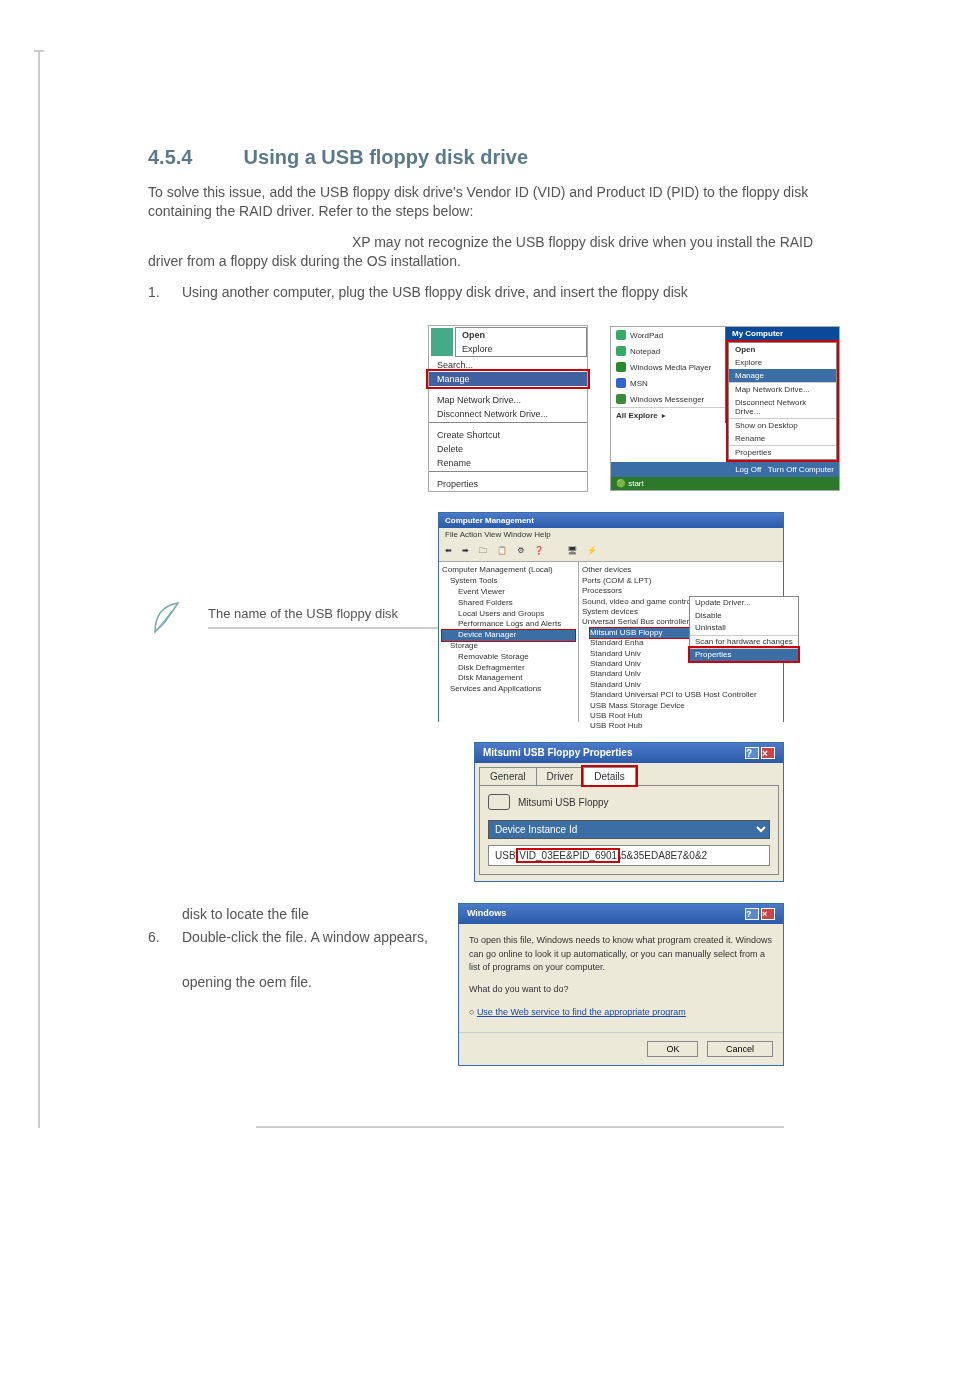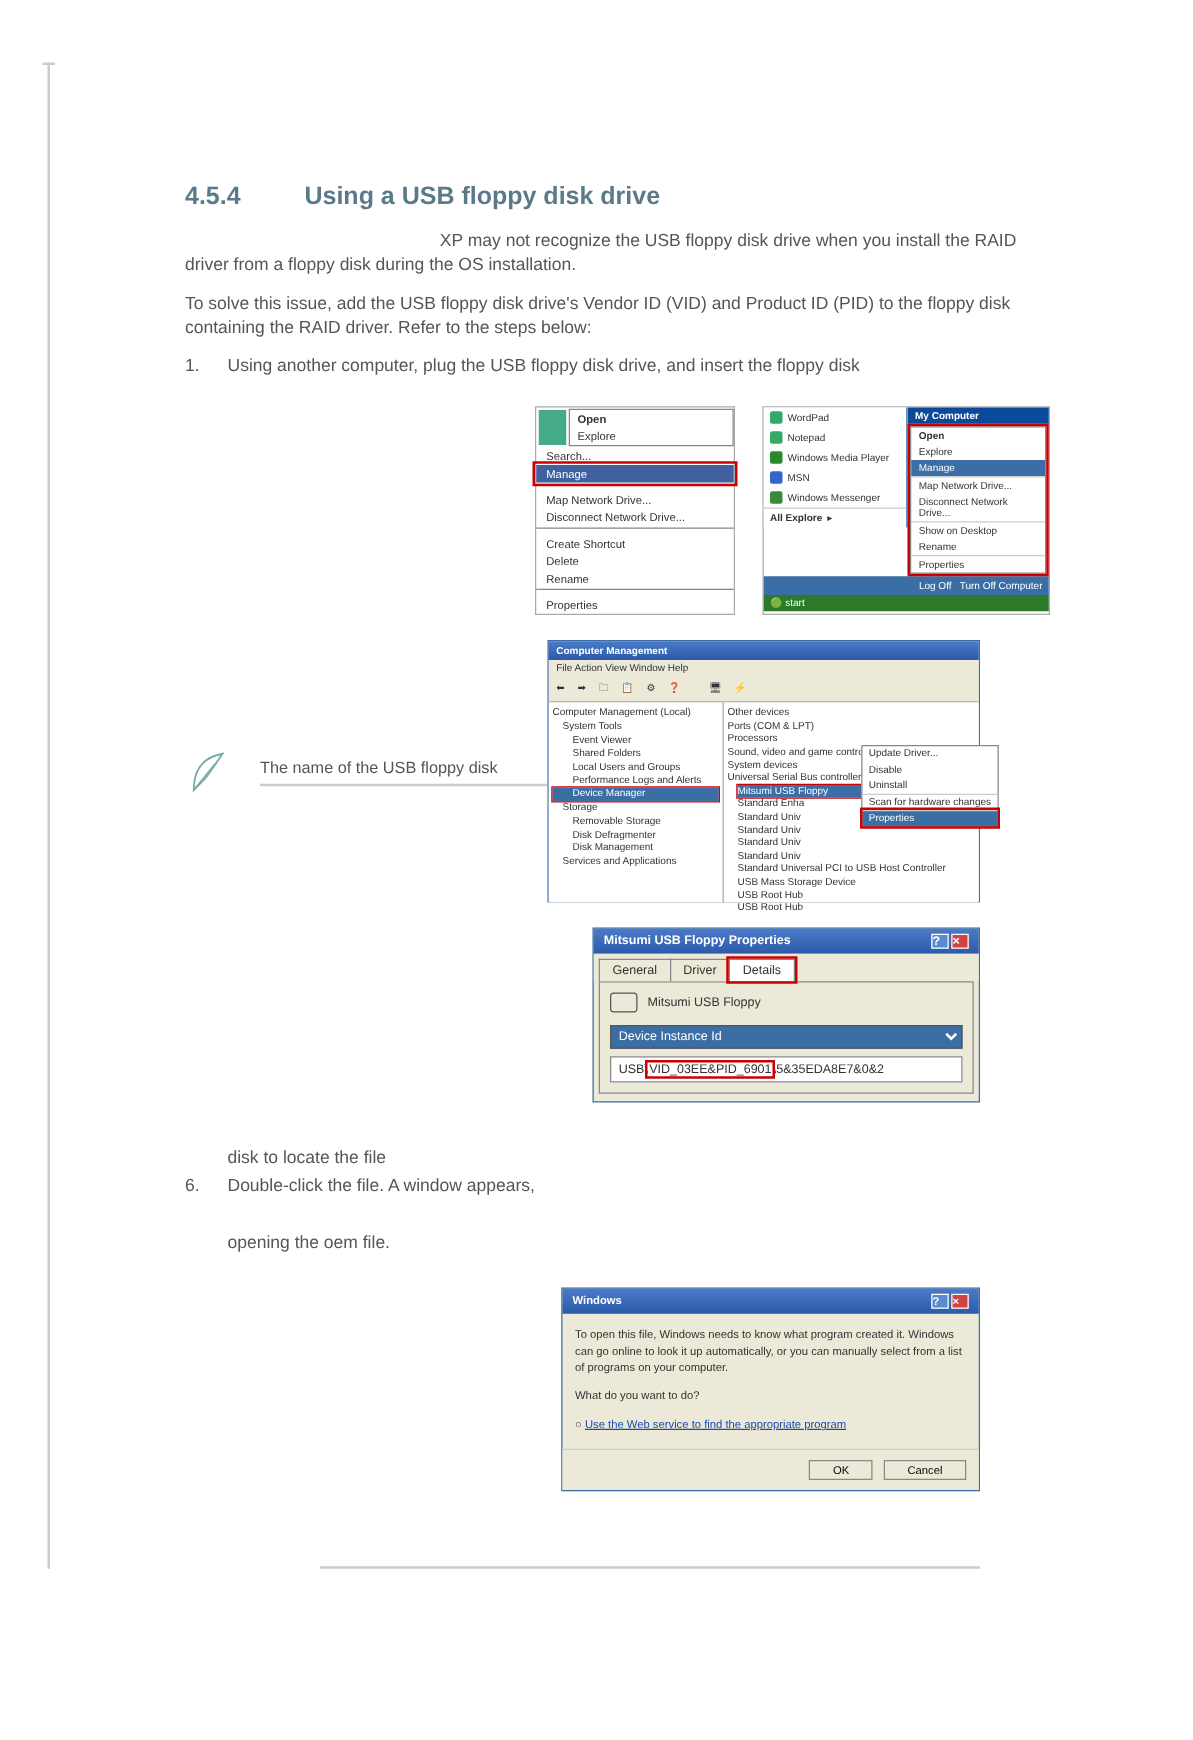--- a/index.html
+++ b/index.html
@@ -39,21 +39,21 @@
   }
   ol.steps { list-style: none; }
   ol.steps li {
     font-size: 14px;
     color: #555;
     line-height: 1.35;
     margin-bottom: 8px;
     display: flex;
   }
   ol.steps li .n { width: 34px; flex-shrink:0; }
-  .figrow { display:flex; gap:22px; margin: 24px 0 20px 280px; }
+  .figrow { display:flex; gap:22px; margin: 24px 0 20px 280px; align-items: center; }
   .win { background:#fff; border:1px solid #aaa; font-size:9px; }
   .ctxmenu { width:160px; }
   .ctxmenu .head { display:flex; align-items:center; }
   .ctxmenu .icon { width:22px; height:28px; background:#4a8; margin:2px; }
   .ctxmenu .col { flex:1; border:1px solid #888; }
   .ctxmenu .col div { padding:2px 6px; }
   .ctxmenu .hl { background:#4060a0; color:#fff; outline:2px solid #c00; outline-offset:1px; }
   .ctxmenu .sep { border-top:1px solid #888; margin:1px 0; }
   .ctxmenu .rest div { padding:2px 8px; }
   .startmenu { width:230px; font-size:8px; position:relative; }
@@ -92,21 +92,21 @@
   .props .title .wbtn span:first-child { background:#5a8ad0; }
   .props .tabs { display:flex; background:#ece9d8; padding-top:4px; padding-left:4px; }
   .props .tabs div { padding:3px 10px; border:1px solid #888; border-bottom:none; background:#ece9d8; margin-right:-1px; }
   .props .tabs .act { background:#fff; outline:2px solid #c00; position:relative; z-index:1; }
   .props .pane { background:#ece9d8; border:1px solid #888; margin:0 4px 6px; padding:8px; }
   .props .dev { display:flex; align-items:center; gap:8px; margin-bottom:10px; }
   .props .dev .ic { width:22px; height:16px; border:1px solid #555; border-radius:3px; }
   .props select { width:100%; background:#3a6ea5; color:#fff; border:1px solid #555; padding:2px; font-size:10px; }
   .props .idbox { background:#fff; border:1px solid #888; padding:4px 6px; margin-top:6px; }
   .props .idbox .mark { outline:2px solid #c00; padding:0 1px; }
-  .lastrow { display:flex; gap:18px; margin-top:32px;flex-direction:column; }
+  .lastrow { display:flex; gap:18px; margin-top:21px; }
   .lastrow .text { width:300px; font-size:14px; color:#555; line-height:1.6; }
   .lastrow ol { list-style:none; }
   .lastrow ol li { display:flex; margin-bottom:8px; }
   .lastrow ol li .n { width:34px; }
   .dlg { width:335px; border:1px solid #3a6ea5; background:#ece9d8; font-size:9px; margin-left:auto; margin-right:60px; }
   .dlg .title { background:linear-gradient(#4a7ac8,#2a5aa8); color:#fff; padding:4px 8px; font-weight:bold; display:flex; justify-content:space-between; }
   .dlg .title .wbtn { display:flex; gap:2px; }
   .dlg .title .wbtn span { width:14px; height:12px; background:#c44; display:inline-block; border:1px solid #fff; }
   .dlg .title .wbtn span:first-child { background:#5a8ad0; }
   .dlg .body { padding:10px; color:#333; line-height:1.5; }
@@ -124,26 +124,26 @@
 
 <div class="page">
   <div class="tick"></div>
   <div class="content">
 
     <h2 class="section">
       <span class="num">4.5.4</span>
       <span>Using a USB floppy disk drive</span>
     </h2>
 
+    <p class="body">To solve this issue, add the USB floppy disk drive's Vendor ID (VID) and Product ID (PID) to the floppy disk containing the RAID driver. Refer to the steps below:</p>
+
     <p class="body">
       <span style="visibility:hidden">Due to the limitation of Windows </span><span>XP may not recognize the USB floppy disk drive when you</span>
       <span>install the RAID driver from a floppy disk during the OS installation.</span>
     </p>
-
-    <p class="body">To solve this issue, add the USB floppy disk drive's Vendor ID (VID) and Product ID (PID) to the floppy disk containing the RAID driver. Refer to the steps below:</p>
 
     <ol class="steps">
       <li>
         <span class="n">1.</span>
         <span>Using another computer, plug the USB floppy disk drive, and insert the floppy disk</span>
       </li>
     </ol>
 
     <div class="figrow">
       <div class="win ctxmenu">

